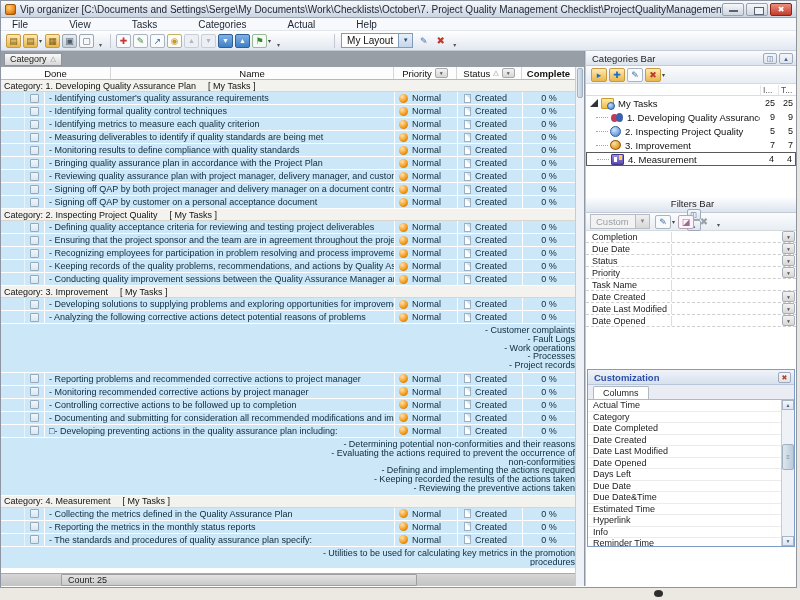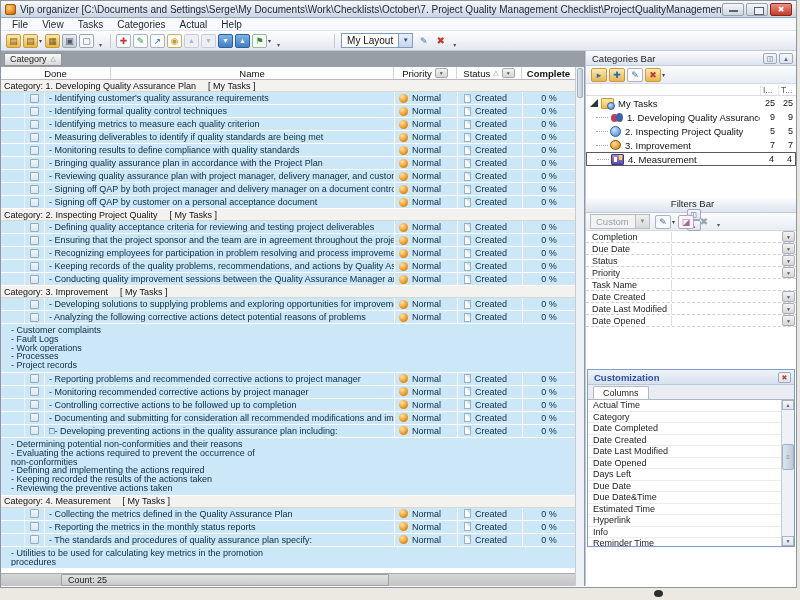--- a/index.html
+++ b/index.html
@@ -17,21 +17,21 @@
   .winbtns { display:flex; gap:2px; flex:none; }
   .wbtn { width:22px; height:13px; border-radius:2px; border:1px solid #97a1b0;
     background:linear-gradient(#f5f7fa,#cfd6e0); position:relative; }
   .wbtn.min::after { content:""; position:absolute; left:6px; bottom:3px; width:9px; height:2px; background:#5a6370; }
   .wbtn.res::after { content:""; position:absolute; left:7px; top:3px; width:8px; height:6px; border:1px solid #5a6370; background:#eef2f6; }
   .wbtn.close { background:linear-gradient(#ea9083,#c23b2a); border-color:#8f2217; color:#fff;
     font-size:8px; line-height:11px; text-align:center; }
 
   
   .menubar { height:13px; background:#f7f9fc; border-bottom:1px solid #e2e6eb;
-    display:flex; align-items:center; padding-left:4px; }
+    display:flex; align-items:center; padding-left:4px;gap:27px; }
   .menu-item { font-size:10px; color:#1b2430; padding:0 7px; }
   .toolbar { height:20px; background:linear-gradient(#fefefe,#e2e8f1);
     border-bottom:1px solid #c4cbd6; display:flex; align-items:center; padding:0 4px; }
   .tb-i { width:15px; height:14px; margin:0 1px; border-radius:2px; font-size:9px;
     display:inline-flex; align-items:center; justify-content:center; border:1px solid transparent; }
   .tb-dd { font-size:6px; color:#444; margin:0 2px 0 0; align-self:center; }
   .tb-ov { font-size:6px; color:#555; margin:0 4px; align-self:flex-end; padding-bottom:2px; }
   .tb-sep { width:1px; height:14px; background:#c3c8d1; margin:0 4px; }
   .tb-spacer { width:46px; }
   .new-checklist-icon,.open-checklist-icon,.save-checklist-icon { background:linear-gradient(#ffeab2,#e9b64d); border-color:#c79b3f; color:#7d5d16; }
@@ -83,25 +83,25 @@
   .cb { width:9px; height:9px; border:1px solid #96aabb; border-radius:1px; background:linear-gradient(#f0f6fa,#d8e7f2); }
   .c-name { flex:1; display:flex; align-items:center; padding-left:4px; overflow:hidden; white-space:nowrap; }
   .c-pri { width:63px; border-left:1px solid #fff; display:flex; align-items:center; gap:4px; padding-left:4px; }
   .ball { width:9px; height:9px; border-radius:50%; flex:none;
     background:radial-gradient(circle at 35% 30%,#ffe2b0,#f59d1e 55%,#b36200); }
   .c-sta { width:65px; border-left:1px solid #fff; display:flex; align-items:center; gap:4px; padding-left:6px; }
   .pg { width:7px; height:9px; background:#fff; border:1px solid #9ab0c4; position:relative; flex:none; }
   .pg::after { content:""; position:absolute; right:0; top:0; border:2px solid #cfe0ee;
     border-left-color:transparent; border-bottom-color:transparent; }
   .c-com { width:53px; border-left:1px solid #fff; display:flex; align-items:center; justify-content:center; }
-  .note-row { background:#cbe7f8; border-bottom:1px solid #fff; padding:2px 12px 2px 10px; }
+  .note-row { background:#cbe7f8; border-bottom:1px solid #fff; padding:2px 0 2px 10px;text-align:right; }
   .note-line { font-size:9px; line-height:8.8px; color:#0d2b3d; white-space:nowrap; overflow:hidden; }
 
   .grid-footer { height:13px; flex:none; background:linear-gradient(#d6d6d6,#c3c3c3); border-top:1px solid #aaa; position:relative; }
-  .f-thumb { position:absolute; left:60px; top:0; width:328px; height:12px; border:1px solid #9f9f9f; border-radius:1px;
+  .f-thumb { position:absolute; left:60px; top:0; width:356px; height:12px; border:1px solid #9f9f9f; border-radius:1px;
     background:linear-gradient(#e3e3e3,#c9c9c9); font-size:9px; color:#222; line-height:10px; padding-left:6px; }
   .vscroll { width:9px; background:#eef2f6; border-left:1px solid #c8ccd2; position:relative; }
   .v-thumb { position:absolute; left:1px; top:1px; width:6px; height:30px; border:1px solid #9fb0c0; border-radius:2px;
     background:linear-gradient(90deg,#dde6ee,#bccbd9); }
 
   
   .p-header { height:15px; background:linear-gradient(#fbfcfe,#dde4ee); border-bottom:1px solid #c2cad6;
     display:flex; align-items:center; padding:0 3px 0 6px; font-size:9.5px; color:#222; }
   .p-header .sp { flex:1; }
   .ph-btn { width:14px; height:11px; margin-left:2px; border:1px solid #9fa9b8; border-radius:2px;

